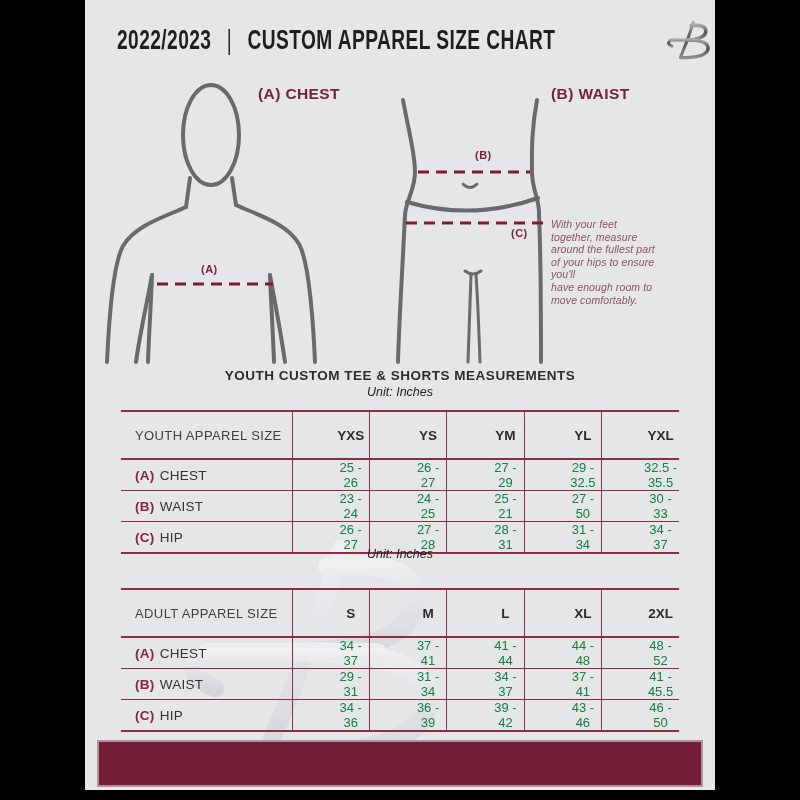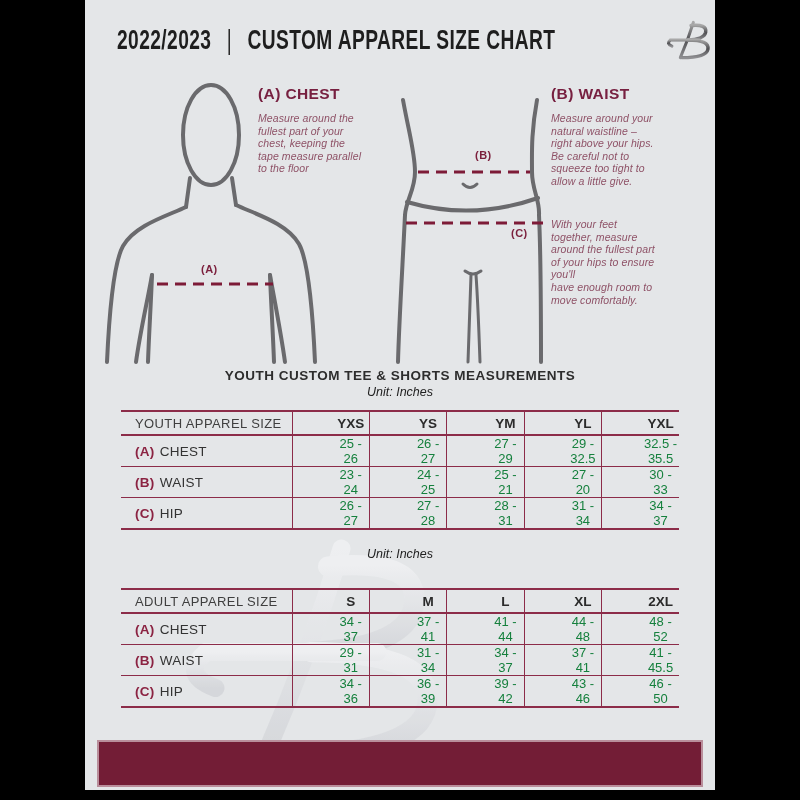--- a/index.html
+++ b/index.html
@@ -32,21 +32,21 @@
   .tbl-title h2{margin:0;font-size:13.5px;font-weight:700;letter-spacing:.5px;color:#2d2d2d;}
   .tbl-title .unit{margin-top:2px;font-style:italic;font-size:12.5px;color:#222;}
   .t-youth-title{top:368px;}
   .t-adult-title{top:545px;}
   .size-table{position:absolute;left:36px;width:558px;border-collapse:collapse;table-layout:fixed;z-index:2;}
   .t-youth{top:410px;}
   .t-adult{top:588px;}
   .size-table col.c-label{width:171px;}
   .size-table col.c-val{width:77.4px;}
   .size-table tr{border-bottom:1.5px solid #8c2c49;}
-  .size-table tr.hdr{border-top:2px solid #8c2c49;border-bottom:2px solid #8c2c49;height:24px;}
+  .size-table tr.hdr{border-top:2px solid #8c2c49;border-bottom:2px solid #8c2c49;height:48px;}
   .size-table tr.data{height:30px;}
   .size-table tr.data:last-child{border-bottom:2px solid #8c2c49;}
   .size-table th+th,.size-table td+td{border-left:1.5px solid #8c2c49;padding-left:40px;}
   .size-table th,.size-table td{padding:0;background:transparent;}
   .th-label{text-align:left;padding-left:14px !important;font-size:13px;font-weight:400;letter-spacing:.4px;color:#3f3f3f;}
   .size-col{text-align:center;font-size:13.5px;font-weight:700;color:#2b2b2b;}
   .lab{text-align:left;padding-left:14px !important;font-size:13.5px;letter-spacing:.3px;color:#333;}
   .lab b{color:#8b2342;margin-right:5px;font-weight:700;}
   .val{text-align:center;font-size:13px;color:#15803d;}
 
@@ -114,34 +114,23 @@
           <path d="M321 145 H458"></path>
         </g>
       </svg>
 
       <span class="marker m-a">(A)</span>
       <span class="marker m-b">(B)</span>
       <span class="marker m-c">(C)</span>
 
       <div class="tip tip-chest">
         <h3>(A) CHEST</h3>
-        <p>Measure around the
-fullest part of your
-chest, keeping the
-tape measure parallel
-to the floor</p>
       </div>
       <div class="tip tip-waist">
         <h3>(B) WAIST</h3>
-        <p>Measure around your
-natural waistline –
-right above your hips.
-Be careful not to
-squeeze too tight to
-allow a little give.</p>
       </div>
       <div class="tip tip-hips">
         <p>With your feet
 together, measure
 around the fullest part
 of your hips to ensure
 you'll
 have enough room to
 move comfortably.</p>
       </div>
@@ -175,21 +164,21 @@
           <td class="val">26 - 27</td>
           <td class="val">27 - 29</td>
           <td class="val">29 - 32.5</td>
           <td class="val">32.5 - 35.5</td>
         </tr>
         <tr class="data">
           <td class="lab"><b>(B)</b><span>WAIST</span></td>
           <td class="val">23 - 24</td>
           <td class="val">24 - 25</td>
           <td class="val">25 - 21</td>
-          <td class="val">27 - 20</td>
+          <td class="val">27 - 50</td>
           <td class="val">30 - 33</td>
         </tr>
         <tr class="data">
           <td class="lab"><b>(C)</b><span>HIP</span></td>
           <td class="val">26 - 27</td>
           <td class="val">27 - 28</td>
           <td class="val">28 - 31</td>
           <td class="val">31 - 34</td>
           <td class="val">34 - 37</td>
         </tr>

